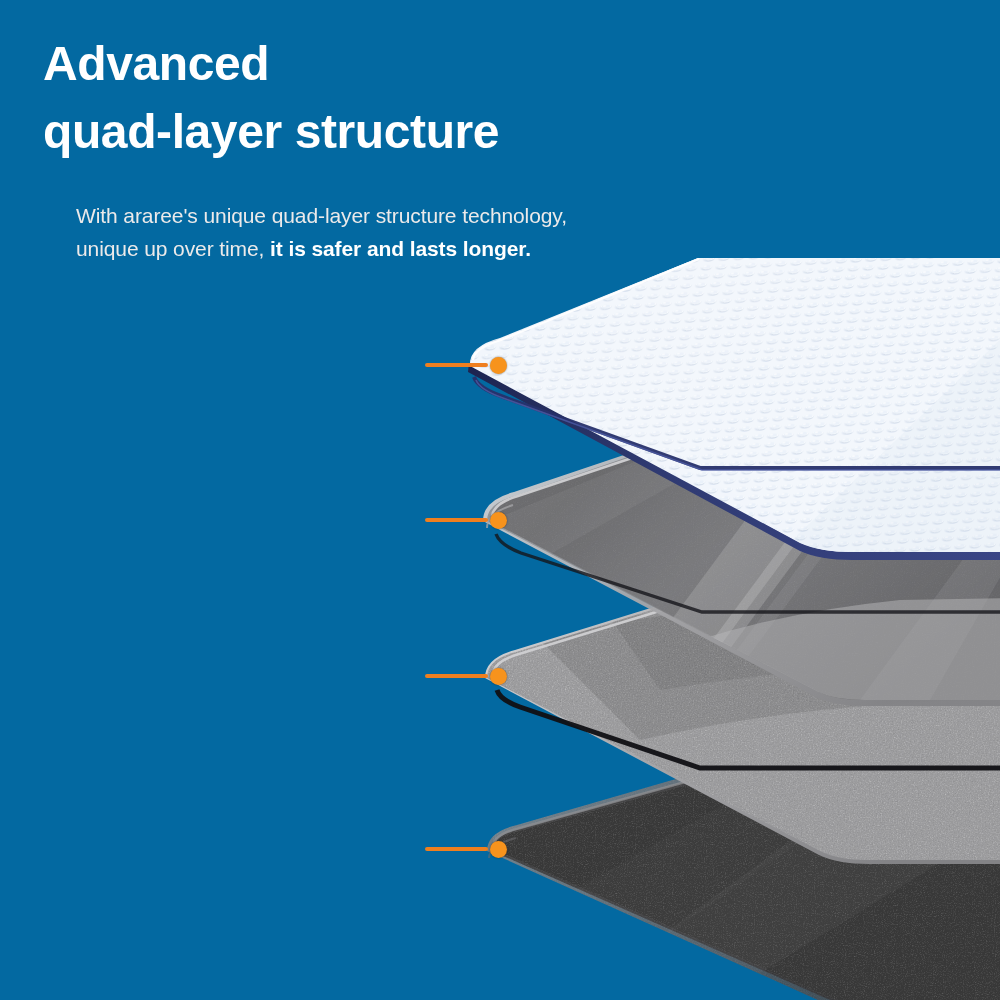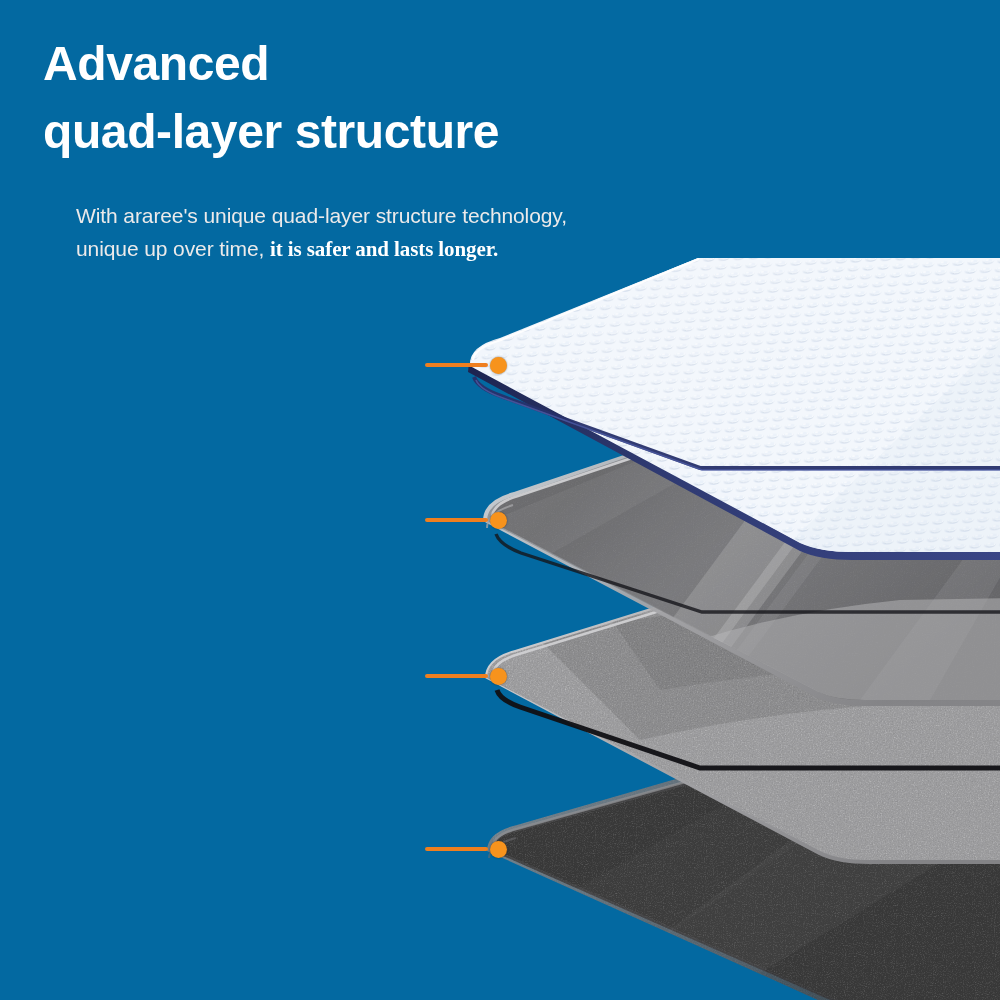--- a/index.html
+++ b/index.html
@@ -35,21 +35,21 @@
     position: absolute;
     left: 44px;
     top: 200px;
     width: 640px;
     color: #eceaea;
     font-size: 21px;
     line-height: 1.55;
     letter-spacing: -0.1px;
     margin-left: 32px;
   }
-  #subcopy .strong { font-weight: bold; color: #ffffff; font-family: Liberation Serif, serif; }
+  #subcopy .strong { font-weight: bold; color: #ffffff; }
 
   
   .callout {
     position: absolute;
     height: 0;
     left: 0;
   }
   .callout .line {
     position: absolute;
     height: 4px;

